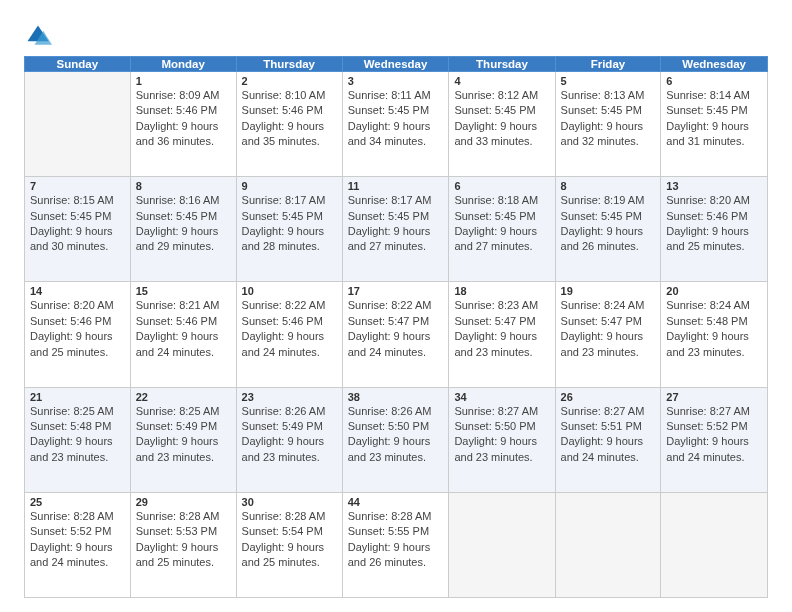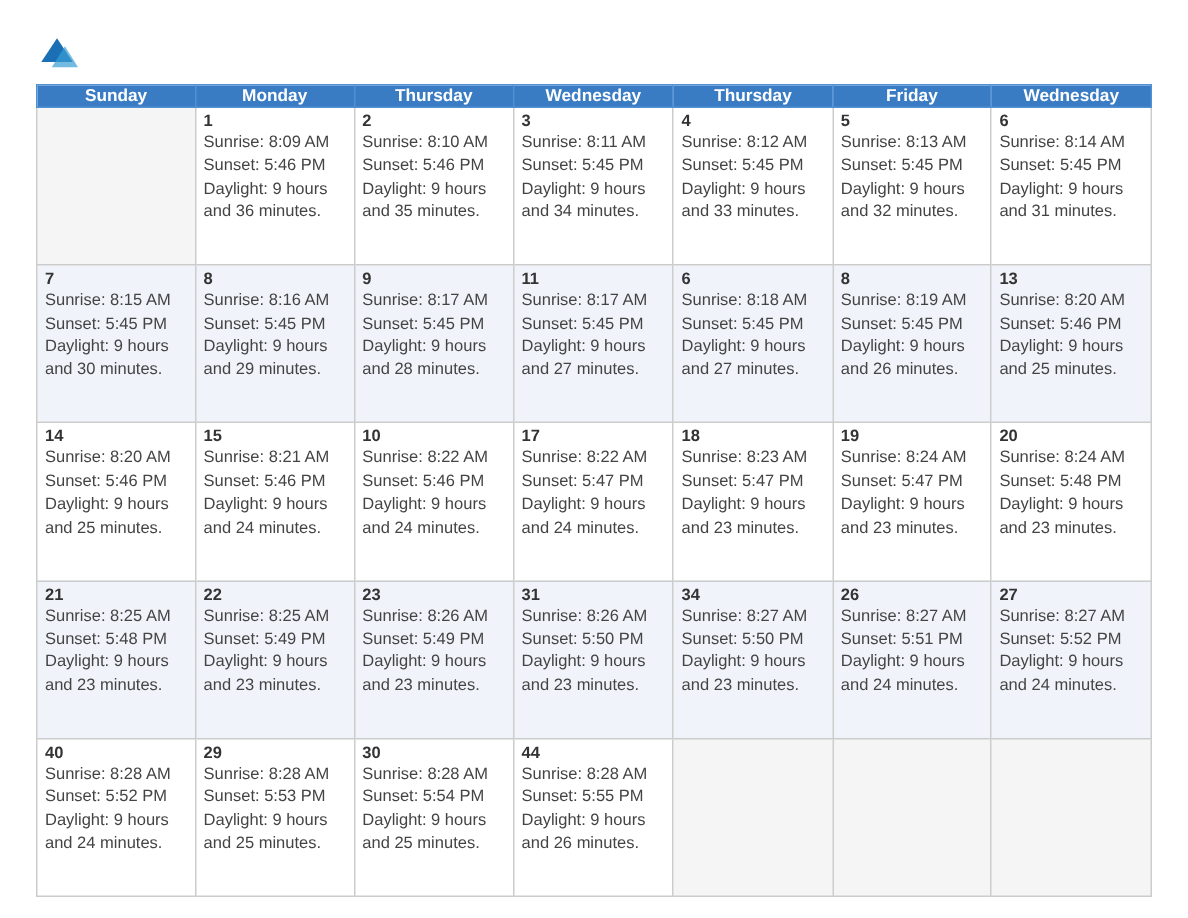--- a/index.html
+++ b/index.html
@@ -232,39 +232,39 @@
           </td>
           <td>
             <span class="day-num">22</span>
             <div class="day-detail">Sunrise: 8:25 AM<br>Sunset: 5:49 PM<br>Daylight: 9 hours<br>and 23 minutes.</div>
           </td>
           <td>
             <span class="day-num">23</span>
             <div class="day-detail">Sunrise: 8:26 AM<br>Sunset: 5:49 PM<br>Daylight: 9 hours<br>and 23 minutes.</div>
           </td>
           <td>
-            <span class="day-num">31</span>
+            <span class="day-num">38</span>
             <div class="day-detail">Sunrise: 8:26 AM<br>Sunset: 5:50 PM<br>Daylight: 9 hours<br>and 23 minutes.</div>
           </td>
           <td>
             <span class="day-num">34</span>
             <div class="day-detail">Sunrise: 8:27 AM<br>Sunset: 5:50 PM<br>Daylight: 9 hours<br>and 23 minutes.</div>
           </td>
           <td>
             <span class="day-num">26</span>
             <div class="day-detail">Sunrise: 8:27 AM<br>Sunset: 5:51 PM<br>Daylight: 9 hours<br>and 24 minutes.</div>
           </td>
           <td>
             <span class="day-num">27</span>
             <div class="day-detail">Sunrise: 8:27 AM<br>Sunset: 5:52 PM<br>Daylight: 9 hours<br>and 24 minutes.</div>
           </td>
         </tr>
         <tr>
           <td>
-            <span class="day-num">40</span>
+            <span class="day-num">25</span>
             <div class="day-detail">Sunrise: 8:28 AM<br>Sunset: 5:52 PM<br>Daylight: 9 hours<br>and 24 minutes.</div>
           </td>
           <td>
             <span class="day-num">29</span>
             <div class="day-detail">Sunrise: 8:28 AM<br>Sunset: 5:53 PM<br>Daylight: 9 hours<br>and 25 minutes.</div>
           </td>
           <td>
             <span class="day-num">30</span>
             <div class="day-detail">Sunrise: 8:28 AM<br>Sunset: 5:54 PM<br>Daylight: 9 hours<br>and 25 minutes.</div>
           </td>

